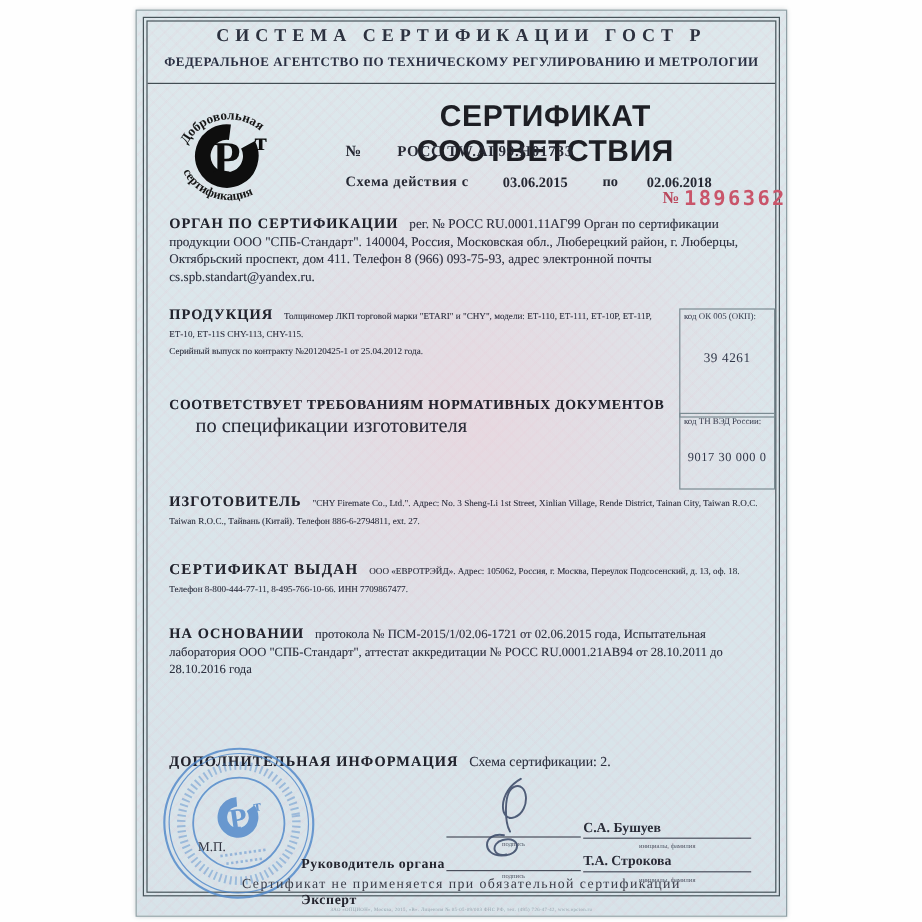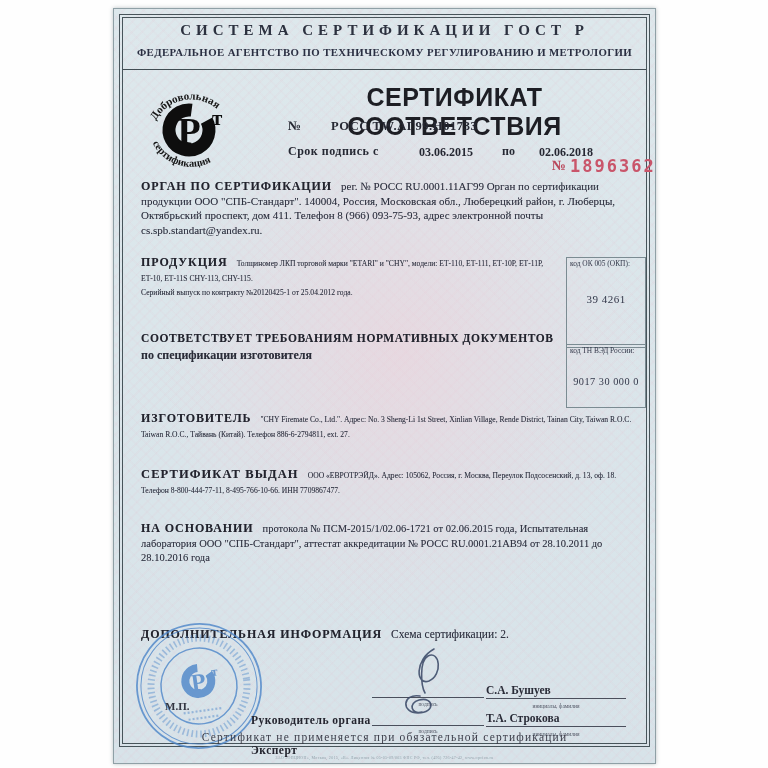--- a/index.html
+++ b/index.html
@@ -39,36 +39,36 @@
   .blank-num { top:147px; left:456px; font-family:"DejaVu Sans Mono", monospace;
     font-size:17px; font-weight:bold; letter-spacing:2px; color:#c9556a; }
   .sec { position:absolute; left:27px; width:492px; font-size:11px;
     line-height:14.5px; color:#2e3140; text-shadow:0 0 0.5px rgba(46,49,64,0.35); }
   .sec .lbl { font-weight:bold; font-size:12px; letter-spacing:0.9px;
     margin-right:9px; color:#22232d;text-align:center; }
   .sec .lbl-big { font-size:12.5px; letter-spacing:1.1px; }
   .txt-tiny { font-size:7.6px; line-height:9.6px; white-space:pre-line; }
   .txt-small { font-size:10.5px; line-height:13.5px; }
   .conf-l1 { display:block; font-weight:bold; font-size:11.5px; letter-spacing:0.6px; color:#22232d; }
-  .conf-l2 { display:block; font-weight:bold; font-size:12px; margin-top:2px; color:#2a2c38; }
+  .conf-l2 { display:block; font-weight:normal; font-size:17px; margin-top:2px; color:#2a2c38;margin-left:22px; }
   .codebox { position:absolute; left:452px; width:80px; border:1px solid #7b8b92;
     padding:2px 3px; color:#323749; }
   .cb-label { font-size:7.4px; line-height:8.5px; }
   .cb-value { text-align:center; font-size:11px; letter-spacing:0.5px; }
   .foot-lbl { font-weight:bold; font-size:11.5px; letter-spacing:0.5px; color:#23242e;margin-top:28px; }
   .sigline { position:absolute; border-bottom:1px solid #4a4f5c; height:12px; }
   .caption { position:absolute; font-size:5.5px; color:#555a68; text-align:center; }
   .name { position:absolute; font-weight:bold; font-size:11.5px; color:#2a2c38;
     border-bottom:1px solid #4a4f5c; padding-bottom:2px; }
   .bottom-note { top:722px; left:0; right:0; text-align:center; font-size:11.5px;
     letter-spacing:1.2px; color:#3a3c48; }
   .print-info { top:746px; left:0; right:0; text-align:center; font-size:4px;
     color:#93a2ab; letter-spacing:0.3px; }
   .stamp { opacity:0.8; transform:rotate(-8deg); }
-  .mp { top:691px; left:51px; font-weight:bold; font-size:11px; color:#323642; }
+  .mp { top:691px; left:51px; font-weight:normal; font-size:11px; color:#323642; }
 </style>
 </head>
 <body>
 
 <div class="sheet">
   <div class="frame"></div>
 
   <div class="abs hdr-sys">СИСТЕМА СЕРТИФИКАЦИИ ГОСТ Р</div>
   <div class="abs hdr-agency">ФЕДЕРАЛЬНОЕ АГЕНТСТВО ПО ТЕХНИЧЕСКОМУ РЕГУЛИРОВАНИЮ И МЕТРОЛОГИИ</div>
   <div class="abs hdr-sep"></div>
@@ -86,21 +86,21 @@
     </text>
     <circle cx="51" cy="55" r="20" fill="none" stroke="#0e0e0e" stroke-width="13" stroke-dasharray="106 22" transform="rotate(-28 51 55)"></circle>
     <text x="51" y="69" font-size="38" font-weight="bold" text-anchor="middle" font-family="Liberation Serif, serif" fill="#0e0e0e">Р</text>
     <text x="74" y="50" font-size="21" font-weight="bold" font-family="Liberation Serif, serif" fill="#0e0e0e">т</text>
   </svg>
 
   <div class="abs doc-title">СЕРТИФИКАТ СООТВЕТСТВИЯ</div>
 
   <div class="abs no-row serif-b">№</div>
   <div class="abs regnum serif-b">РОСС TW.АГ99.H01733</div>
-  <div class="abs valid-lbl serif-b">Срок подпись  с</div>
+  <div class="abs valid-lbl serif-b">Схема действия  с</div>
   <div class="abs valid-from serif-b">03.06.2015</div>
   <div class="abs valid-po serif-b">по</div>
   <div class="abs valid-to serif-b">02.06.2018</div>
   <div class="abs blank-no">№</div>
   <div class="abs blank-num">1896362</div>
 
   <p class="sec" style="top:170px">
     <span class="lbl">ОРГАН ПО СЕРТИФИКАЦИИ</span><span>рег. № РОСС RU.0001.11АГ99 Орган по сертификации продукции ООО "СПБ-Стандарт". 140004, Россия, Московская обл., Люберецкий район, г. Люберцы, Октябрьский проспект, дом 411. Телефон 8 (966) 093-75-93, адрес электронной почты cs.spb.standart@yandex.ru.</span>
   </p>
 

